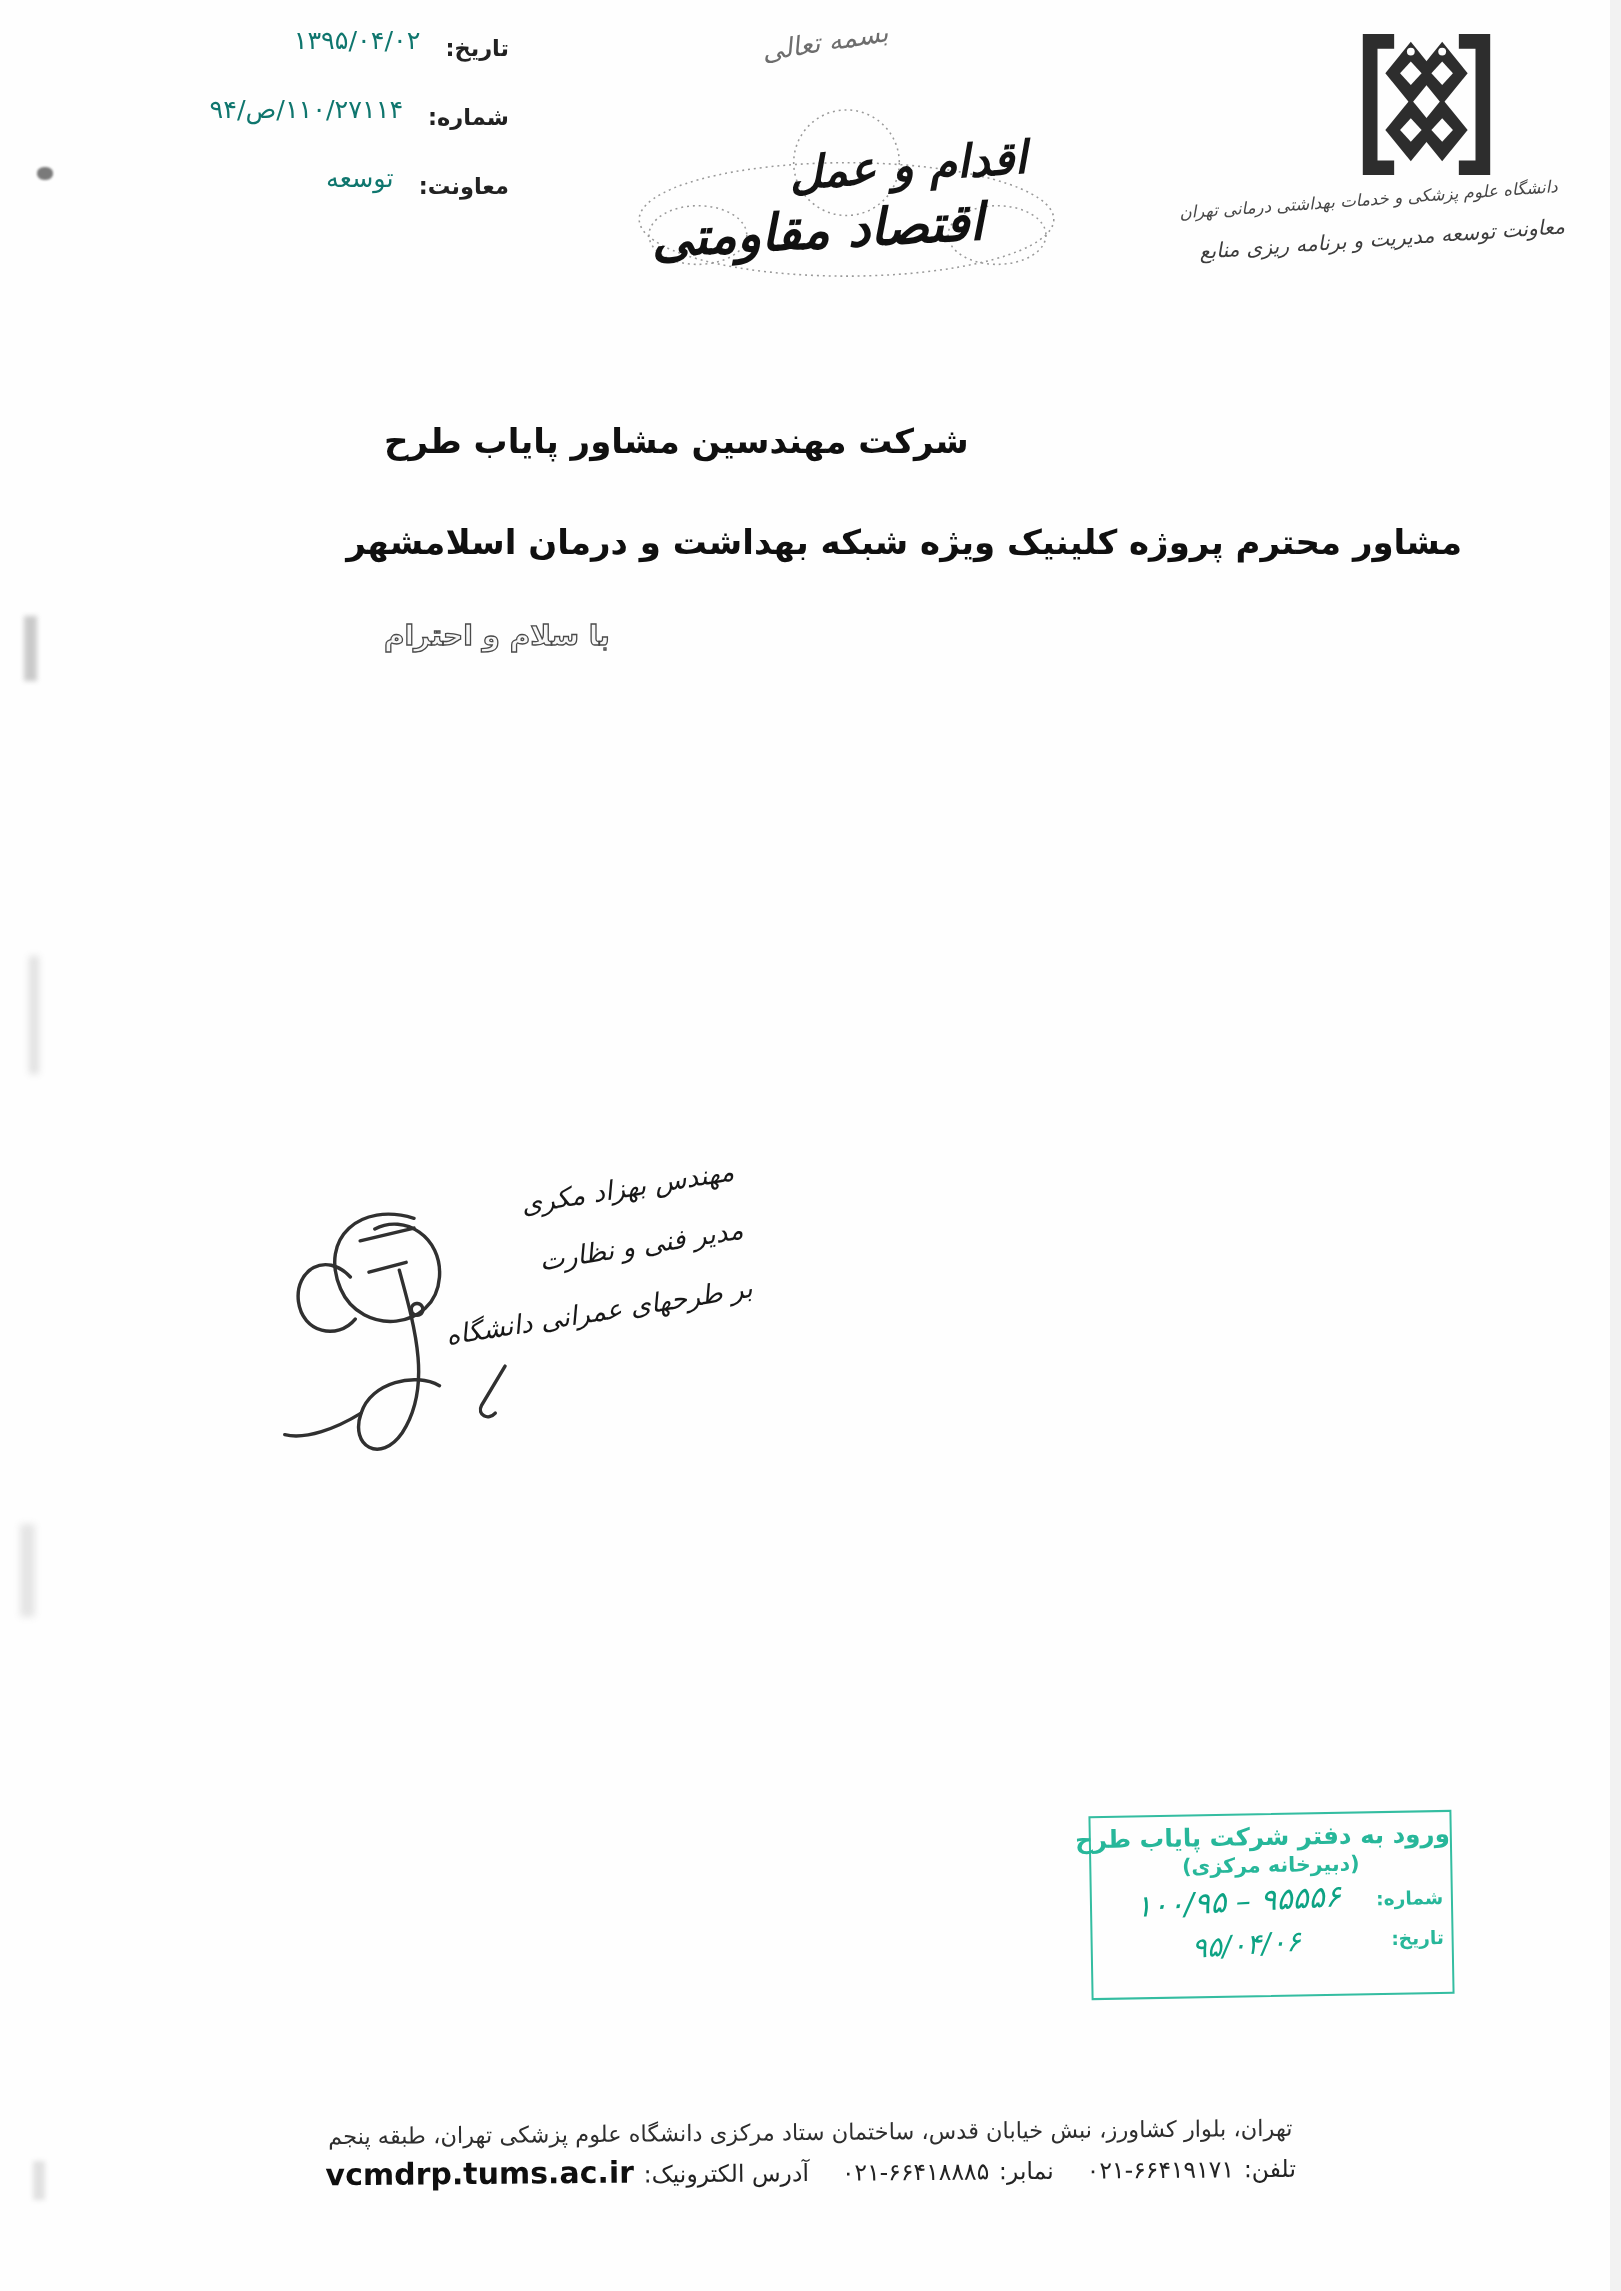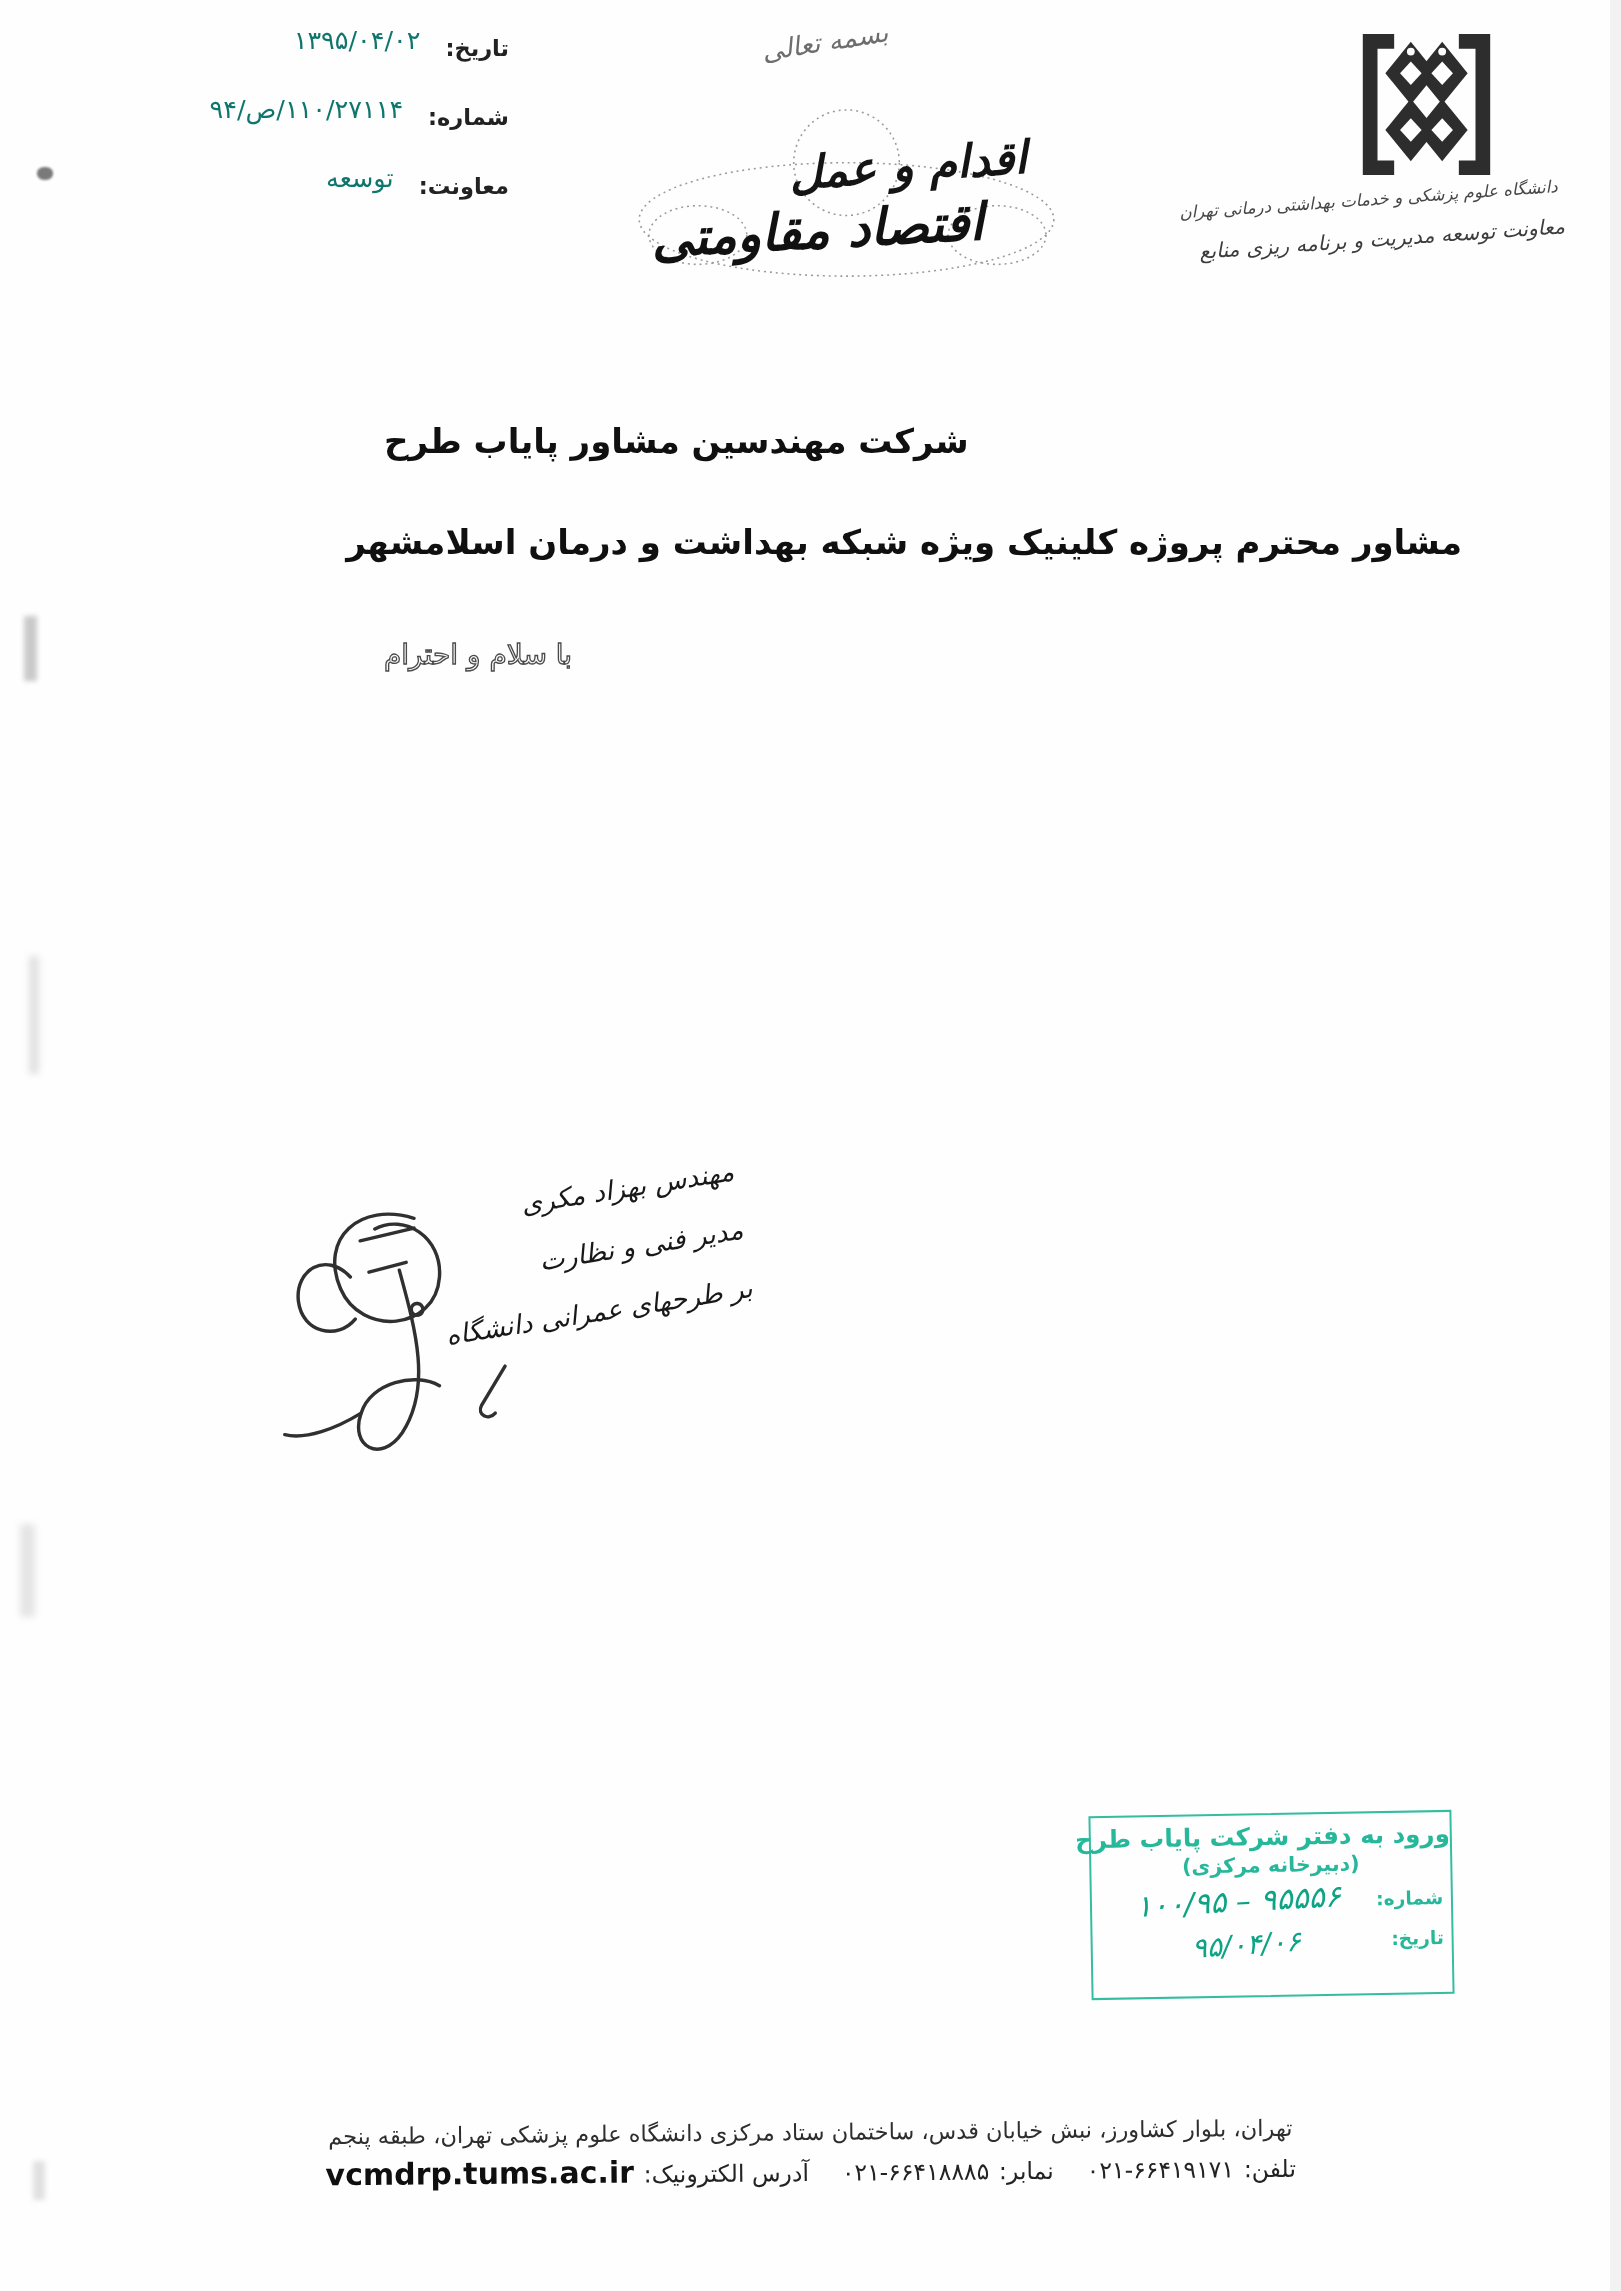--- a/index.html
+++ b/index.html
@@ -36,23 +36,23 @@
     position:absolute;left:1215px;top:188px;width:343px;text-align:center;direction:rtl;
     font-size:16.7px;font-style:italic;color:#474747;transform:rotate(-4deg);white-space:nowrap;
   }
   .org-deputy{
     position:absolute;left:1186px;top:227px;width:392px;text-align:center;direction:rtl;
     font-size:20.6px;font-style:italic;color:#3c3c3c;transform:rotate(-4deg);white-space:nowrap;
   }
   
   .recipient{position:absolute;right:159px;top:421px;width:1078px;direction:rtl;text-align:left;}
   .rec-company{font-size:34px;font-weight:700;color:#101010;margin-bottom:61px;white-space:nowrap;}
-  .rec-role{font-size:34px;font-weight:700;color:#101010;margin-bottom:76px;white-space:nowrap;}
+  .rec-role{font-size:34px;font-weight:700;color:#101010;margin-bottom:57px;white-space:nowrap;}
   .rec-salutation{
-    font-size:28px;font-weight:400;color:#f7f7f7;
+    font-size:28px;font-weight:700;color:#f7f7f7;
     -webkit-text-stroke:1.3px #4a4a4a;letter-spacing:2px;white-space:nowrap;
   }
   
   .body-text{position:absolute;left:98px;top:702px;width:1364px;direction:rtl;}
   .body-line{
     font-size:27.4px;line-height:68px;color:#151515;
     text-align:justify;text-align-last:justify;white-space:nowrap;
   }
   .body-line.last{text-align-last:right;white-space:normal;}
   

